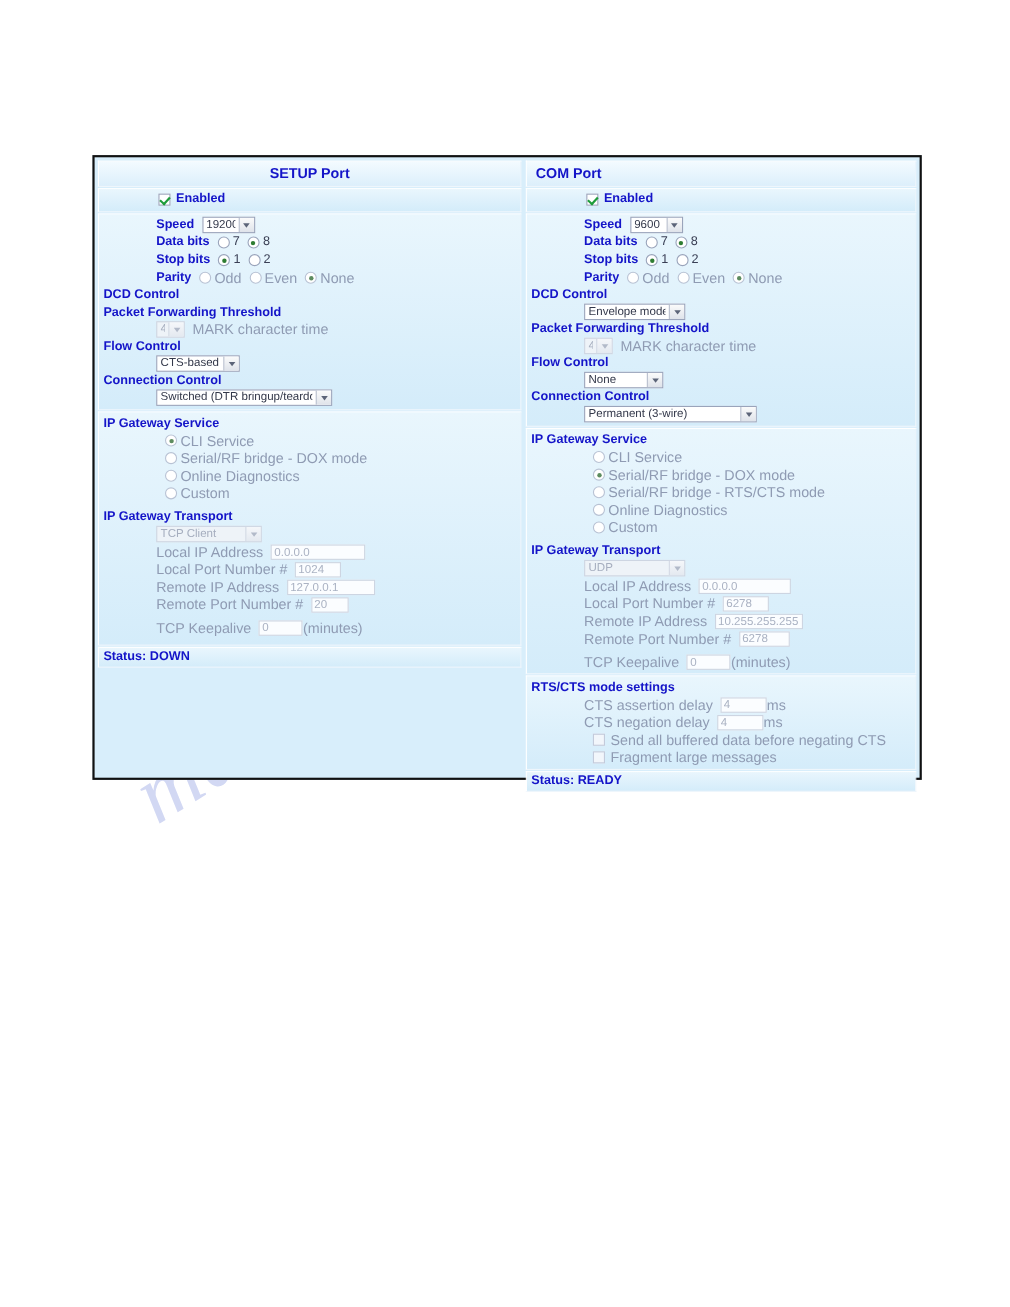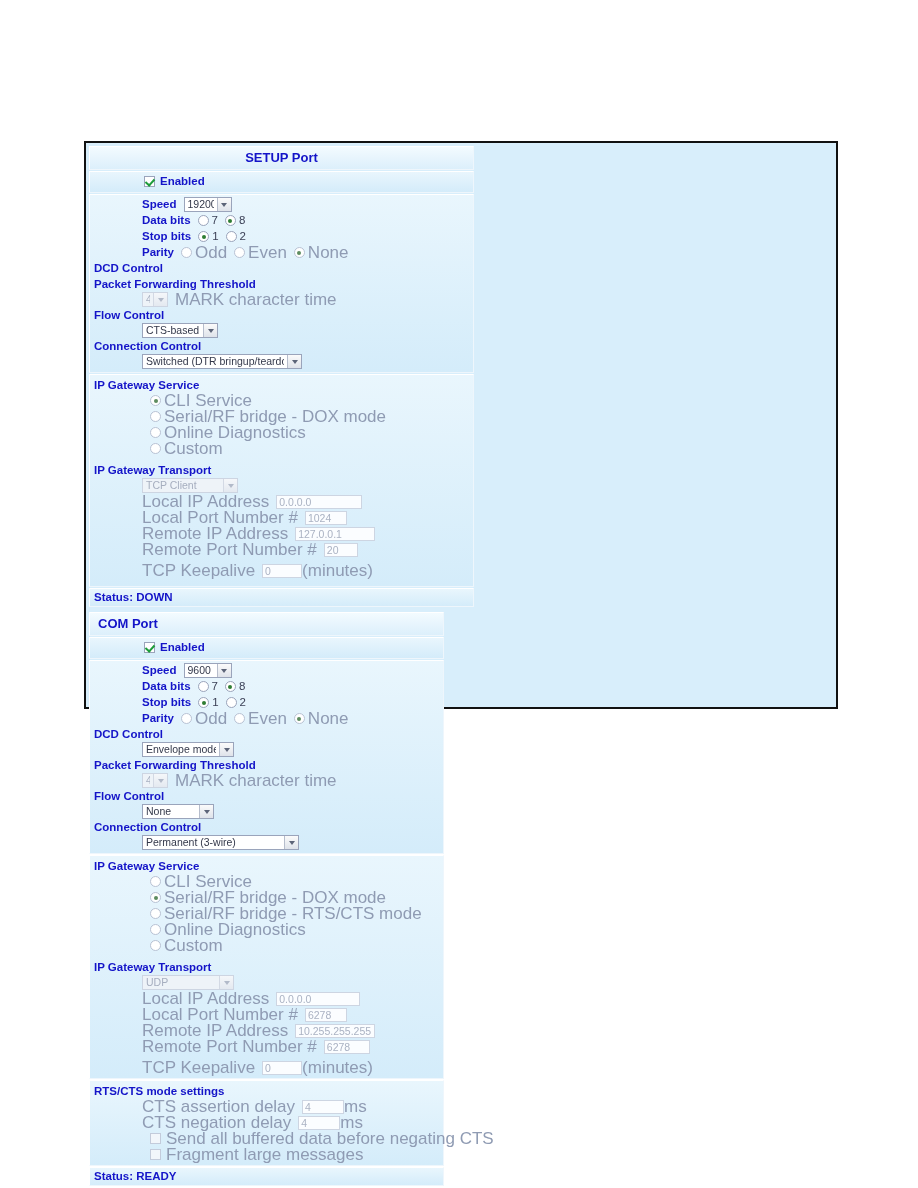--- a/index.html
+++ b/index.html
@@ -55,21 +55,20 @@
     z-index: 10;
   }
 
   #panels {
     display: flex;
     width: 100%;
     height: 100%;
     box-sizing: border-box;
     padding: 3px;
     gap: 4px;
-    flex-direction: column;
   }
 
   .port-panel {
     background: transparent;
     box-sizing: border-box;
     position: relative;
   }
   #panel-setup { width: 385px; }
   #panel-com   { width: 355px; }
 
@@ -98,21 +97,21 @@
   .sec.enabled-bar { padding: 2px 4px 3px 6px; }
 
   
   .lbl-bold {
     color: #1414c8;
     font-weight: bold;
     font-size: 11.5px;
   }
   .lbl-dim {
     color: #8f9bb3;
-    font-size: 17px;
+    font-size: 13px;
   }
   .lbl-dim-dark {
     color: #3a3f55;
     font-size: 11.5px;
   }
   .row {
     display: flex;
     align-items: center;
     min-height: 15px;
     line-height: 15px;

